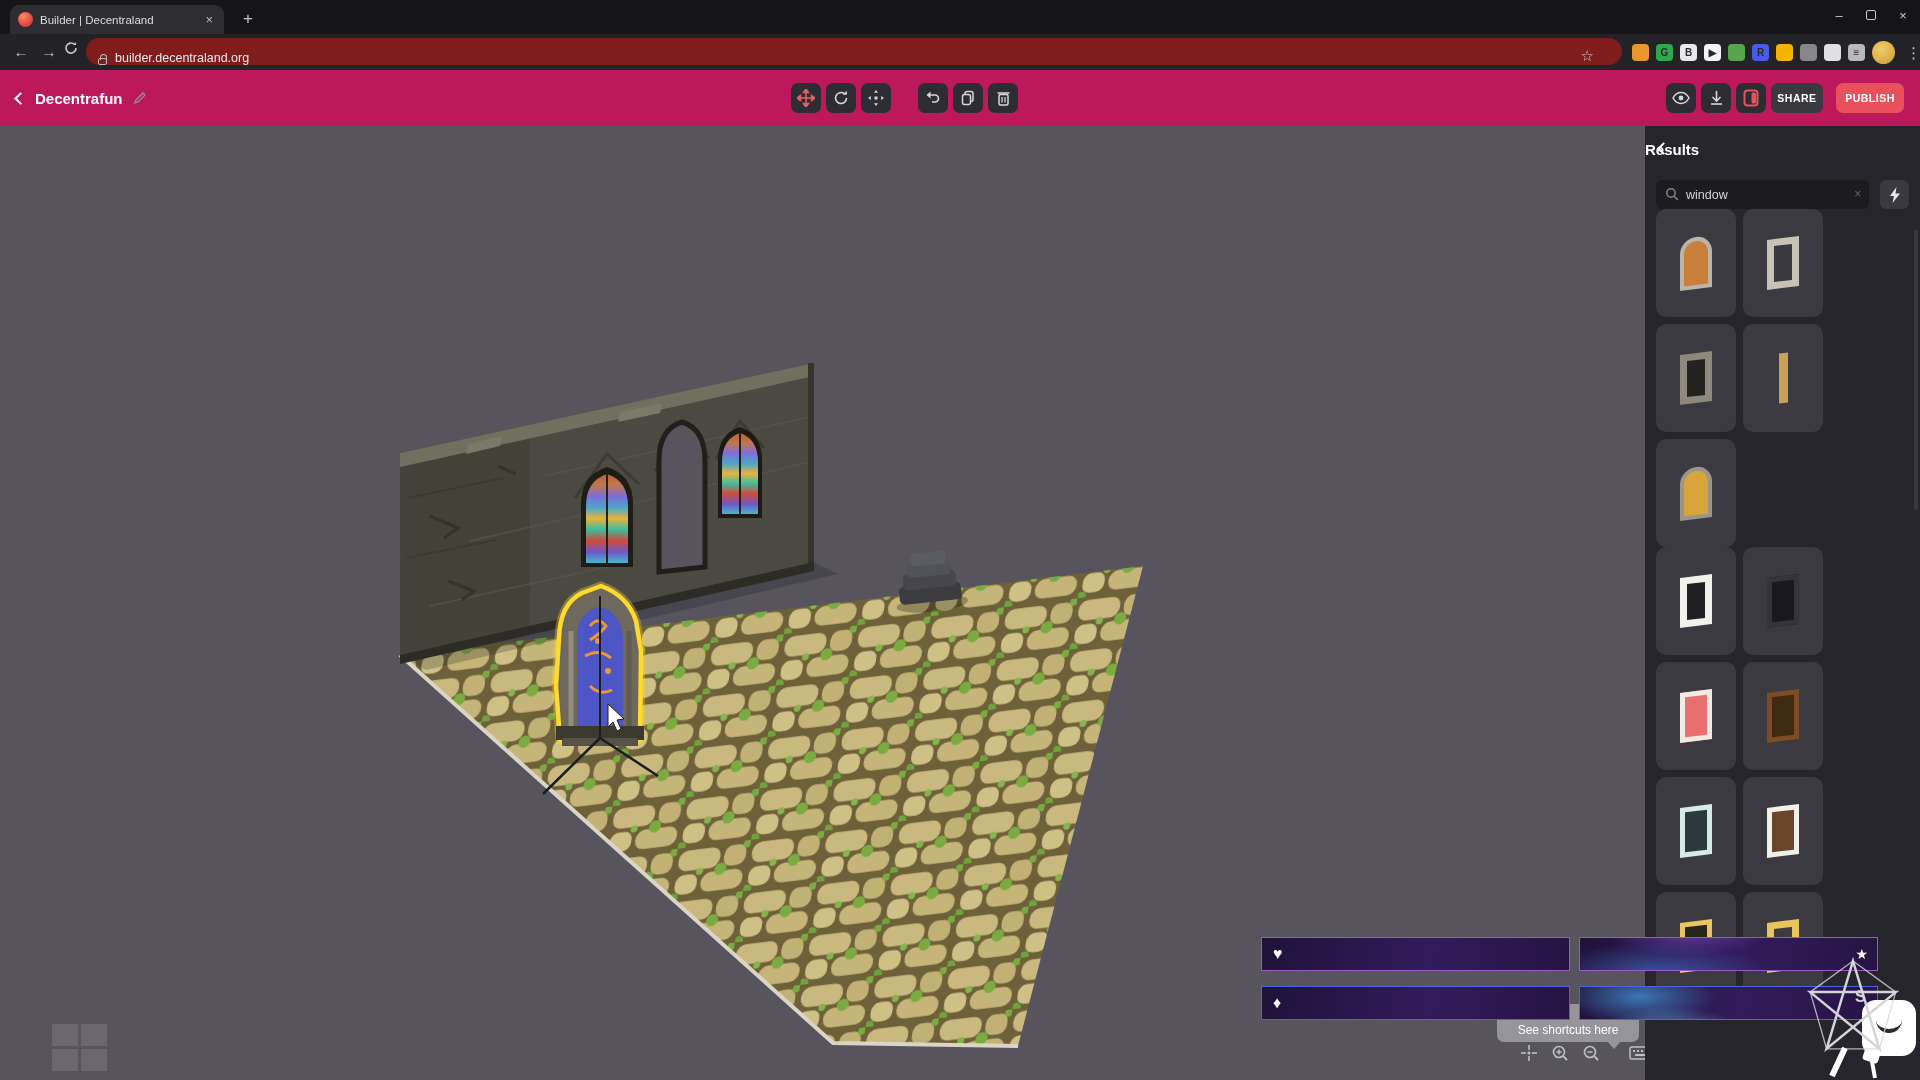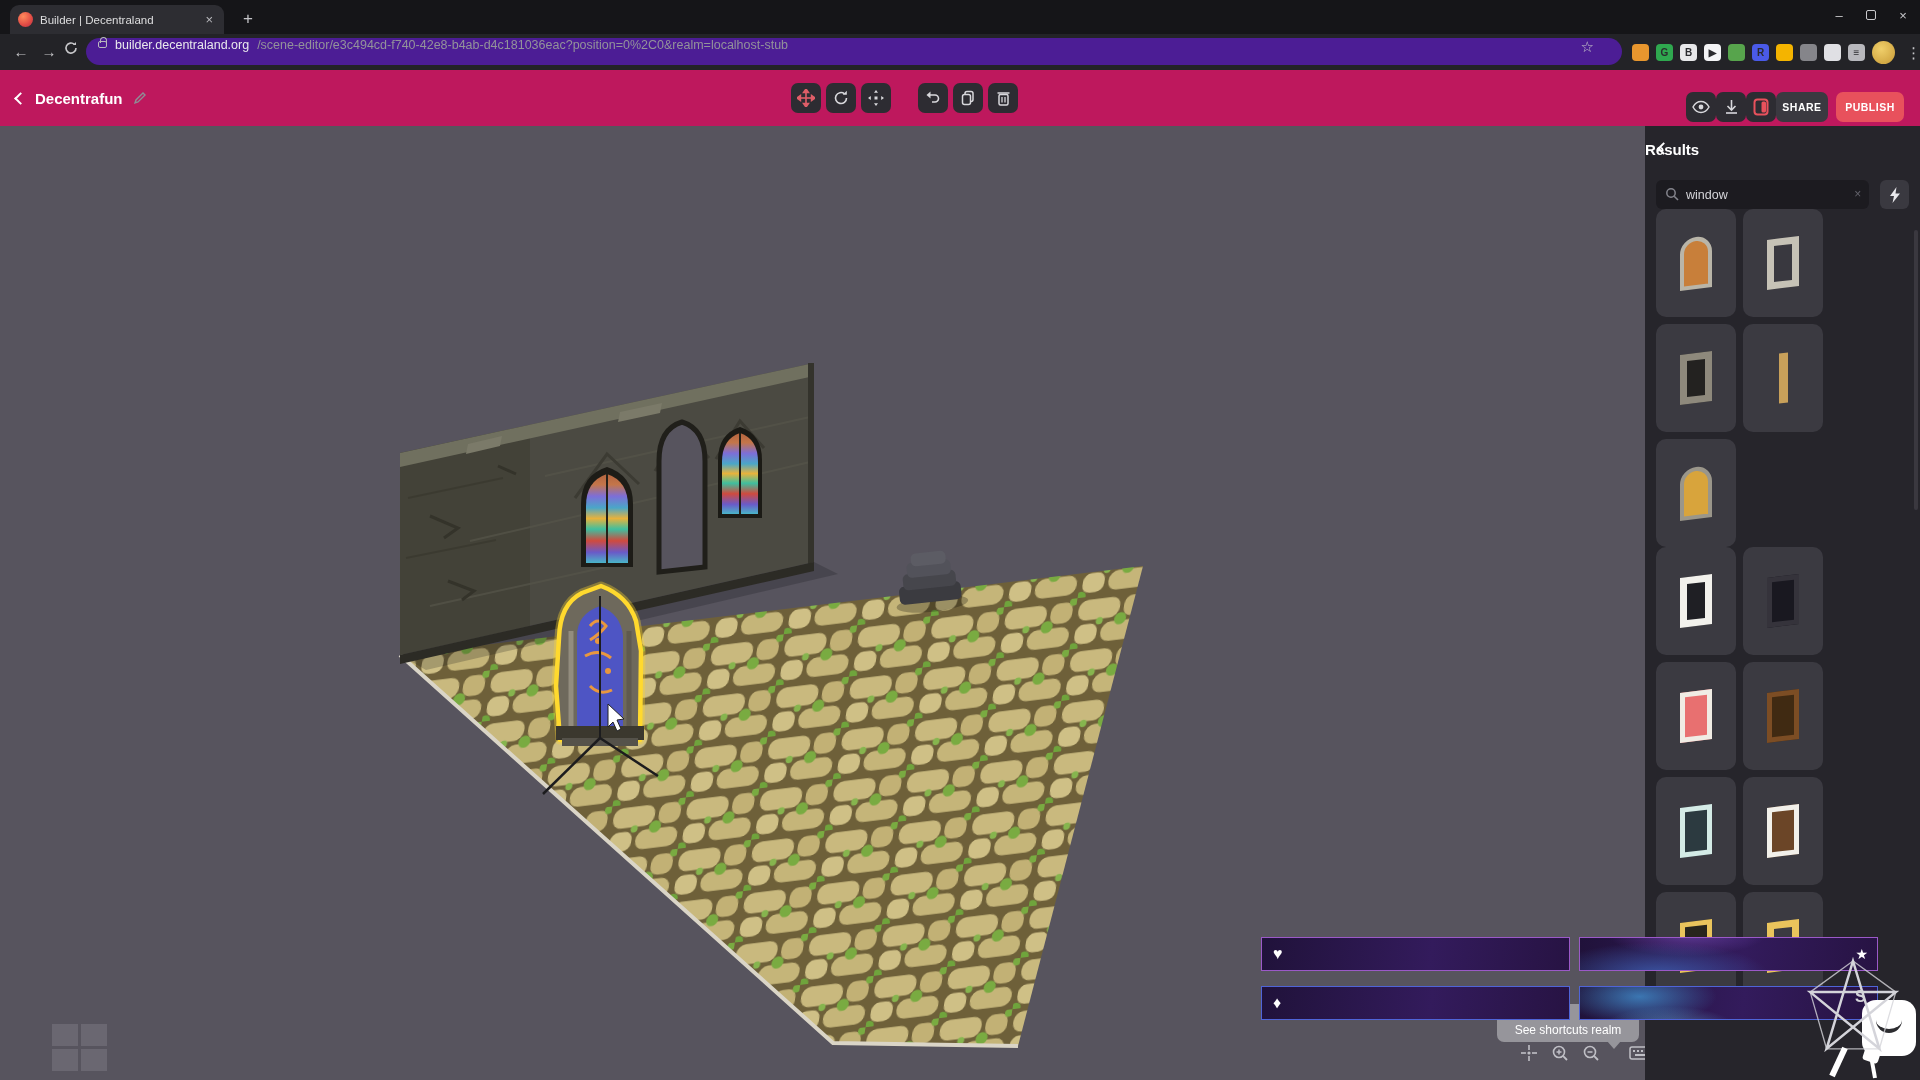--- a/index.html
+++ b/index.html
@@ -17,22 +17,22 @@
   .tab-close { color:#b9b9bd; font-size:13px; padding:0 3px; cursor:default; }
   .newtab { position:absolute; left:236px; top:7px; color:#c5c5c9; font-size:17px; width:24px;
     height:24px; text-align:center; line-height:23px; }
   .wincontrols { position:absolute; right:8px; top:2px; display:flex; gap:18px; align-items:center; height:26px; }
   .winbtn { color:#c9c9cc; font-size:13px; width:18px; text-align:center; }
   .winbtn.max { width:10px; height:10px; border:1.4px solid #c9c9cc; border-radius:2px; }
 
   #urlbar { position:absolute; left:0; top:34px; width:1920px; height:36px; background:#232327; }
   .navbtn { position:absolute; top:7px; width:22px; height:22px; color:#c6c6c9; font-size:15px;
     text-align:center; line-height:22px; border-radius:50%; }
-  .urlpill { position:absolute; left:86px; top:4px; width:1536px; height:27px; background:#4c1d95;
-    border-radius:14px; display:flex; align-items:flex-start; padding:0 12px; gap:8px; }
+  .urlpill { position:absolute; left:86px; top:4px; width:1536px; height:27px; background:#7f1d1d;
+    border-radius:14px; display:flex; align-items:flex-end; padding:0 12px; gap:8px; }
   .lock { width:9px; height:7px; border:1.4px solid #b9b9bd; border-radius:2px; position:relative; margin-top:3px; }
   .lock:before { content:""; position:absolute; left:1px; top:-5px; width:5px; height:5px;
     border:1.4px solid #b9b9bd; border-bottom:none; border-radius:4px 4px 0 0; }
   .url-domain { font-size:12.5px; color:#e9e9ec; white-space:nowrap; }
   .url-path { font-size:12.5px; color:#93939a; white-space:nowrap; overflow:hidden; flex:1; }
   .bookmark-star { position:absolute; right:28px; color:#c6c6c9; font-size:15px; }
   .extrow { position:absolute; left:1632px; top:7px; display:flex; gap:7px; align-items:center; }
   .extic { width:17px; height:17px; border-radius:4px; font-size:10px; font-weight:bold;
     display:flex; align-items:center; justify-content:center; color:#2a2a2e; }
   .avatar { width:23px; height:23px; border-radius:50%; background:radial-gradient(circle at 40% 35%, #f0cf6a, #c89a36); }
@@ -41,21 +41,21 @@
   
   #editorbar { position:absolute; left:0; top:70px; width:1920px; height:56px; background:#be185d; }
   .eh-left { position:absolute; left:16px; top:0; height:56px; display:flex; align-items:center; gap:10px; }
   .chev { width:9px; height:9px; border-left:2.2px solid #fff; border-bottom:2.2px solid #fff;
     transform:rotate(45deg); }
   .proj-name { color:#fff; font-size:15px; font-weight:bold; }
   .toolrow { position:absolute; left:791px; top:13px; display:flex; gap:5px; }
   .toolbtn { width:30px; height:30px; background:#2d2c32; border-radius:7px; display:flex;
     align-items:center; justify-content:center; }
   .toolgap { width:17px; }
-  .eh-right { position:absolute; right:16px; top:22px; display:flex; align-items:center; }
+  .eh-right { position:absolute; right:16px; top:13px; display:flex; gap:5px; align-items:center; }
   .pillbtn { height:30px; border-radius:7px; display:flex; align-items:center; justify-content:center;
     font-size:10.5px; font-weight:bold; letter-spacing:.5px; color:#fff; }
   .sharebtn { width:52px; background:#3a3940; }
   .publishbtn { width:68px; background:var(--publish,#e8515c); margin-left:8px; }
 
   
   #canvas { position:absolute; left:0; top:126px; width:1645px; height:954px;
     background:var(--canvas-bg,#57545e); overflow:hidden; }
   #scene { position:absolute; left:0; top:0; }
 
@@ -154,21 +154,20 @@
     <div class="navbtn" style="left:38px">→</div>
     <div class="navbtn" style="left:64px">
       <svg width="14" height="14" viewBox="0 0 14 14">
         <path d="M12 7a5 5 0 1 1-1.6-3.6" fill="none" stroke="#c6c6c9" stroke-width="1.6"></path>
         <path d="M12 1v3h-3z" fill="#c6c6c9"></path>
       </svg>
     </div>
     <div class="urlpill">
       <div class="lock"></div>
       <span class="url-domain">builder.decentraland.org</span>
-      <span class="url-path">/scene-editor/e3c494cd-f740-42e8-b4ab-d4c181036eac?position=0%2C0&amp;realm=localhost-stub</span>
       <span class="bookmark-star">☆</span>
     </div>
     <div class="extrow">
       <div class="extic" style="background: rgb(232, 150, 46);"></div>
       <div class="extic" style="background: rgb(47, 168, 79);">G</div>
       <div class="extic" style="background: rgb(232, 232, 234);">B</div>
       <div class="extic" style="background: rgb(244, 244, 246);">▶</div>
       <div class="extic" style="background: rgb(87, 164, 76);"></div>
       <div class="extic" style="background: rgb(74, 90, 232);">R</div>
       <div class="extic" style="background: rgb(244, 180, 0);"></div>
@@ -474,21 +473,21 @@
         </div>
       <div class="card">
           <div class="thumb shape-frame" style="--frame: #eac45c; --glass: #3b3a41;"></div>
         </div>
 
     </div>
     <div class="panel-scroll"></div>
   </div>
 
   <div class="tooltip">
-    <span>See shortcuts realm</span>
+    <span>See shortcuts here</span>
   </div>
 
   <div class="obar r1">
     <div class="oseg left">
       <span class="oicon l">♥</span>
     </div>
     <div class="oseg right">
       <span class="oicon r">★</span>
     </div>
   </div>

